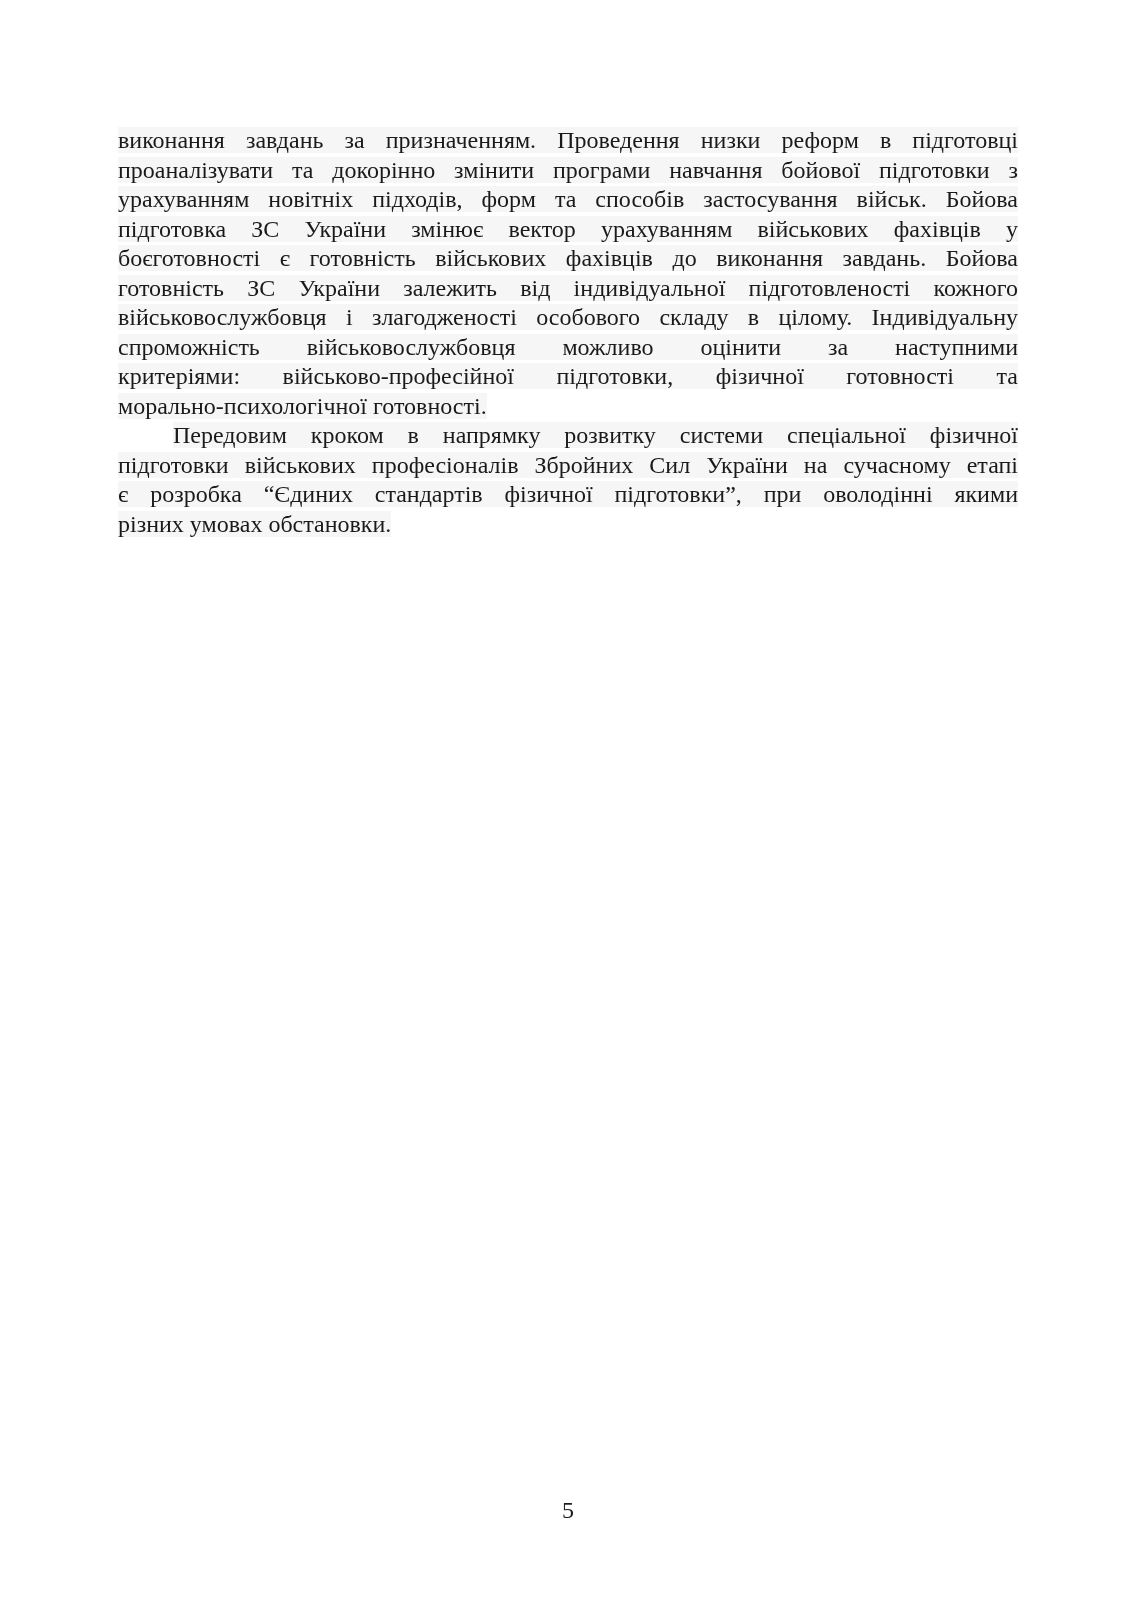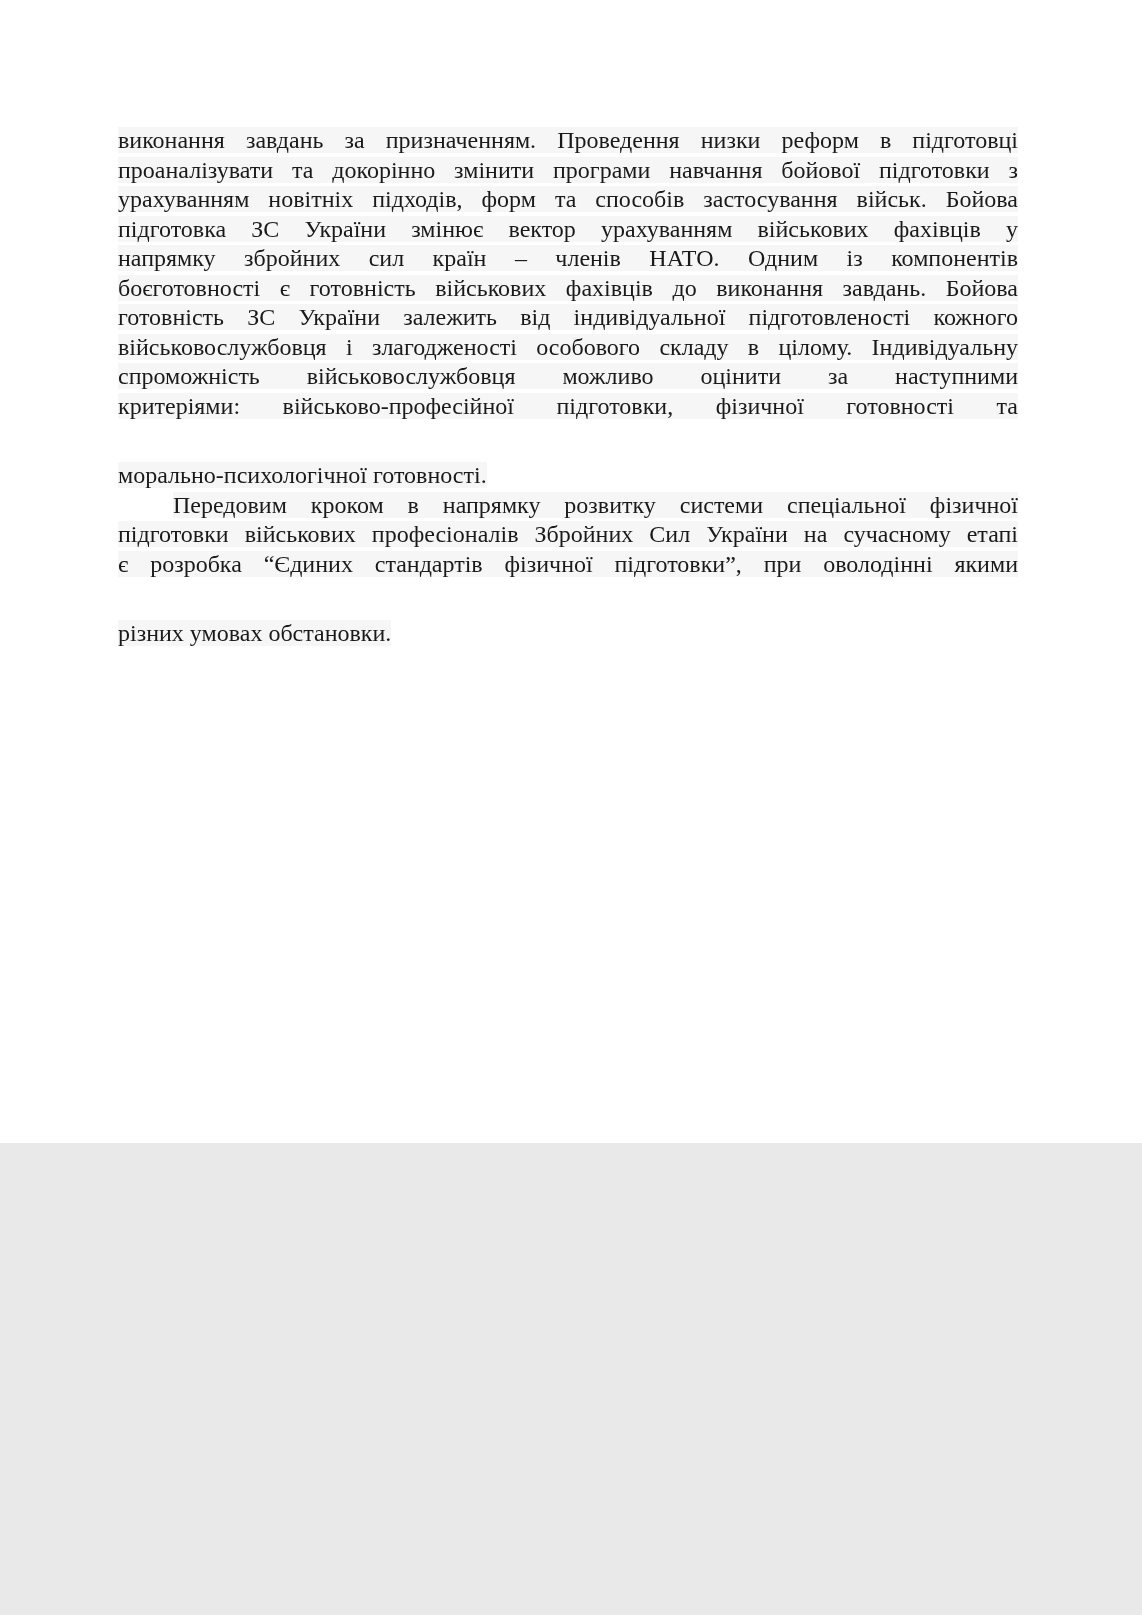--- a/index.html
+++ b/index.html
@@ -3,21 +3,21 @@
 <meta charset="utf-8">
 <style>
   html, body {
     margin: 0;
     padding: 0;
     background: #e9e9e9;
   }
   .page {
     position: relative;
     width: 1142px;
-    height: 1143px;
+    height: 1615px;
     margin: 0 auto;
     background: #ffffff;
     overflow: hidden;
     font-family: "Liberation Serif", "DejaVu Serif", serif;
     color: #1a1a1a;
   }
   .text-block {
     position: absolute;
     left: 118px;
     top: 126px;
@@ -31,21 +31,20 @@
   .line {
     line-height: 29.5px;
     text-align: justify;
     text-align-last: justify;
     -moz-text-align-last: justify;
     overflow: hidden;
     white-space: normal;
   }
   .line.last {
     text-align-last: left;
-    margin-top: 40px;
     -moz-text-align-last: left;
   }
   .line.indent {
     padding-left: 55px;
   }
   
   .ink {
     background: rgba(0, 0, 0, 0.035);
   }
   .page-number {
@@ -61,21 +60,20 @@
 </head>
 <body>
 
 <div class="page">
   <div class="text-block">
       <div class="paragraph">
         <div class="line"><span class="ink">виконання завдань за призначенням. Проведення низки реформ в підготовці</span></div>
         <div class="line"><span class="ink">проаналізувати та докорінно змінити програми навчання бойової підготовки з</span></div>
         <div class="line"><span class="ink">урахуванням новітніх підходів, форм та способів застосування військ. Бойова</span></div>
         <div class="line"><span class="ink">підготовка ЗС України змінює вектор урахуванням військових фахівців у</span></div>
-        <div class="line"><span class="ink">напрямку збройних сил країн – членів НАТО. Одним із компонентів</span></div>
         <div class="line"><span class="ink">боєготовності є готовність військових фахівців до виконання завдань. Бойова</span></div>
         <div class="line"><span class="ink">готовність ЗС України залежить від індивідуальної підготовленості кожного</span></div>
         <div class="line"><span class="ink">військовослужбовця і злагодженості особового складу в цілому. Індивідуальну</span></div>
         <div class="line"><span class="ink">спроможність військовослужбовця можливо оцінити за наступними</span></div>
         <div class="line"><span class="ink">критеріями: військово-професійної підготовки, фізичної готовності та</span></div>
         <div class="line last"><span class="ink">морально-психологічної готовності.</span></div>
       </div>
       <div class="paragraph">
         <div class="line indent"><span class="ink">Передовим кроком в напрямку розвитку системи спеціальної фізичної</span></div>
         <div class="line"><span class="ink">підготовки військових професіоналів Збройних Сил України на сучасному етапі</span></div>

